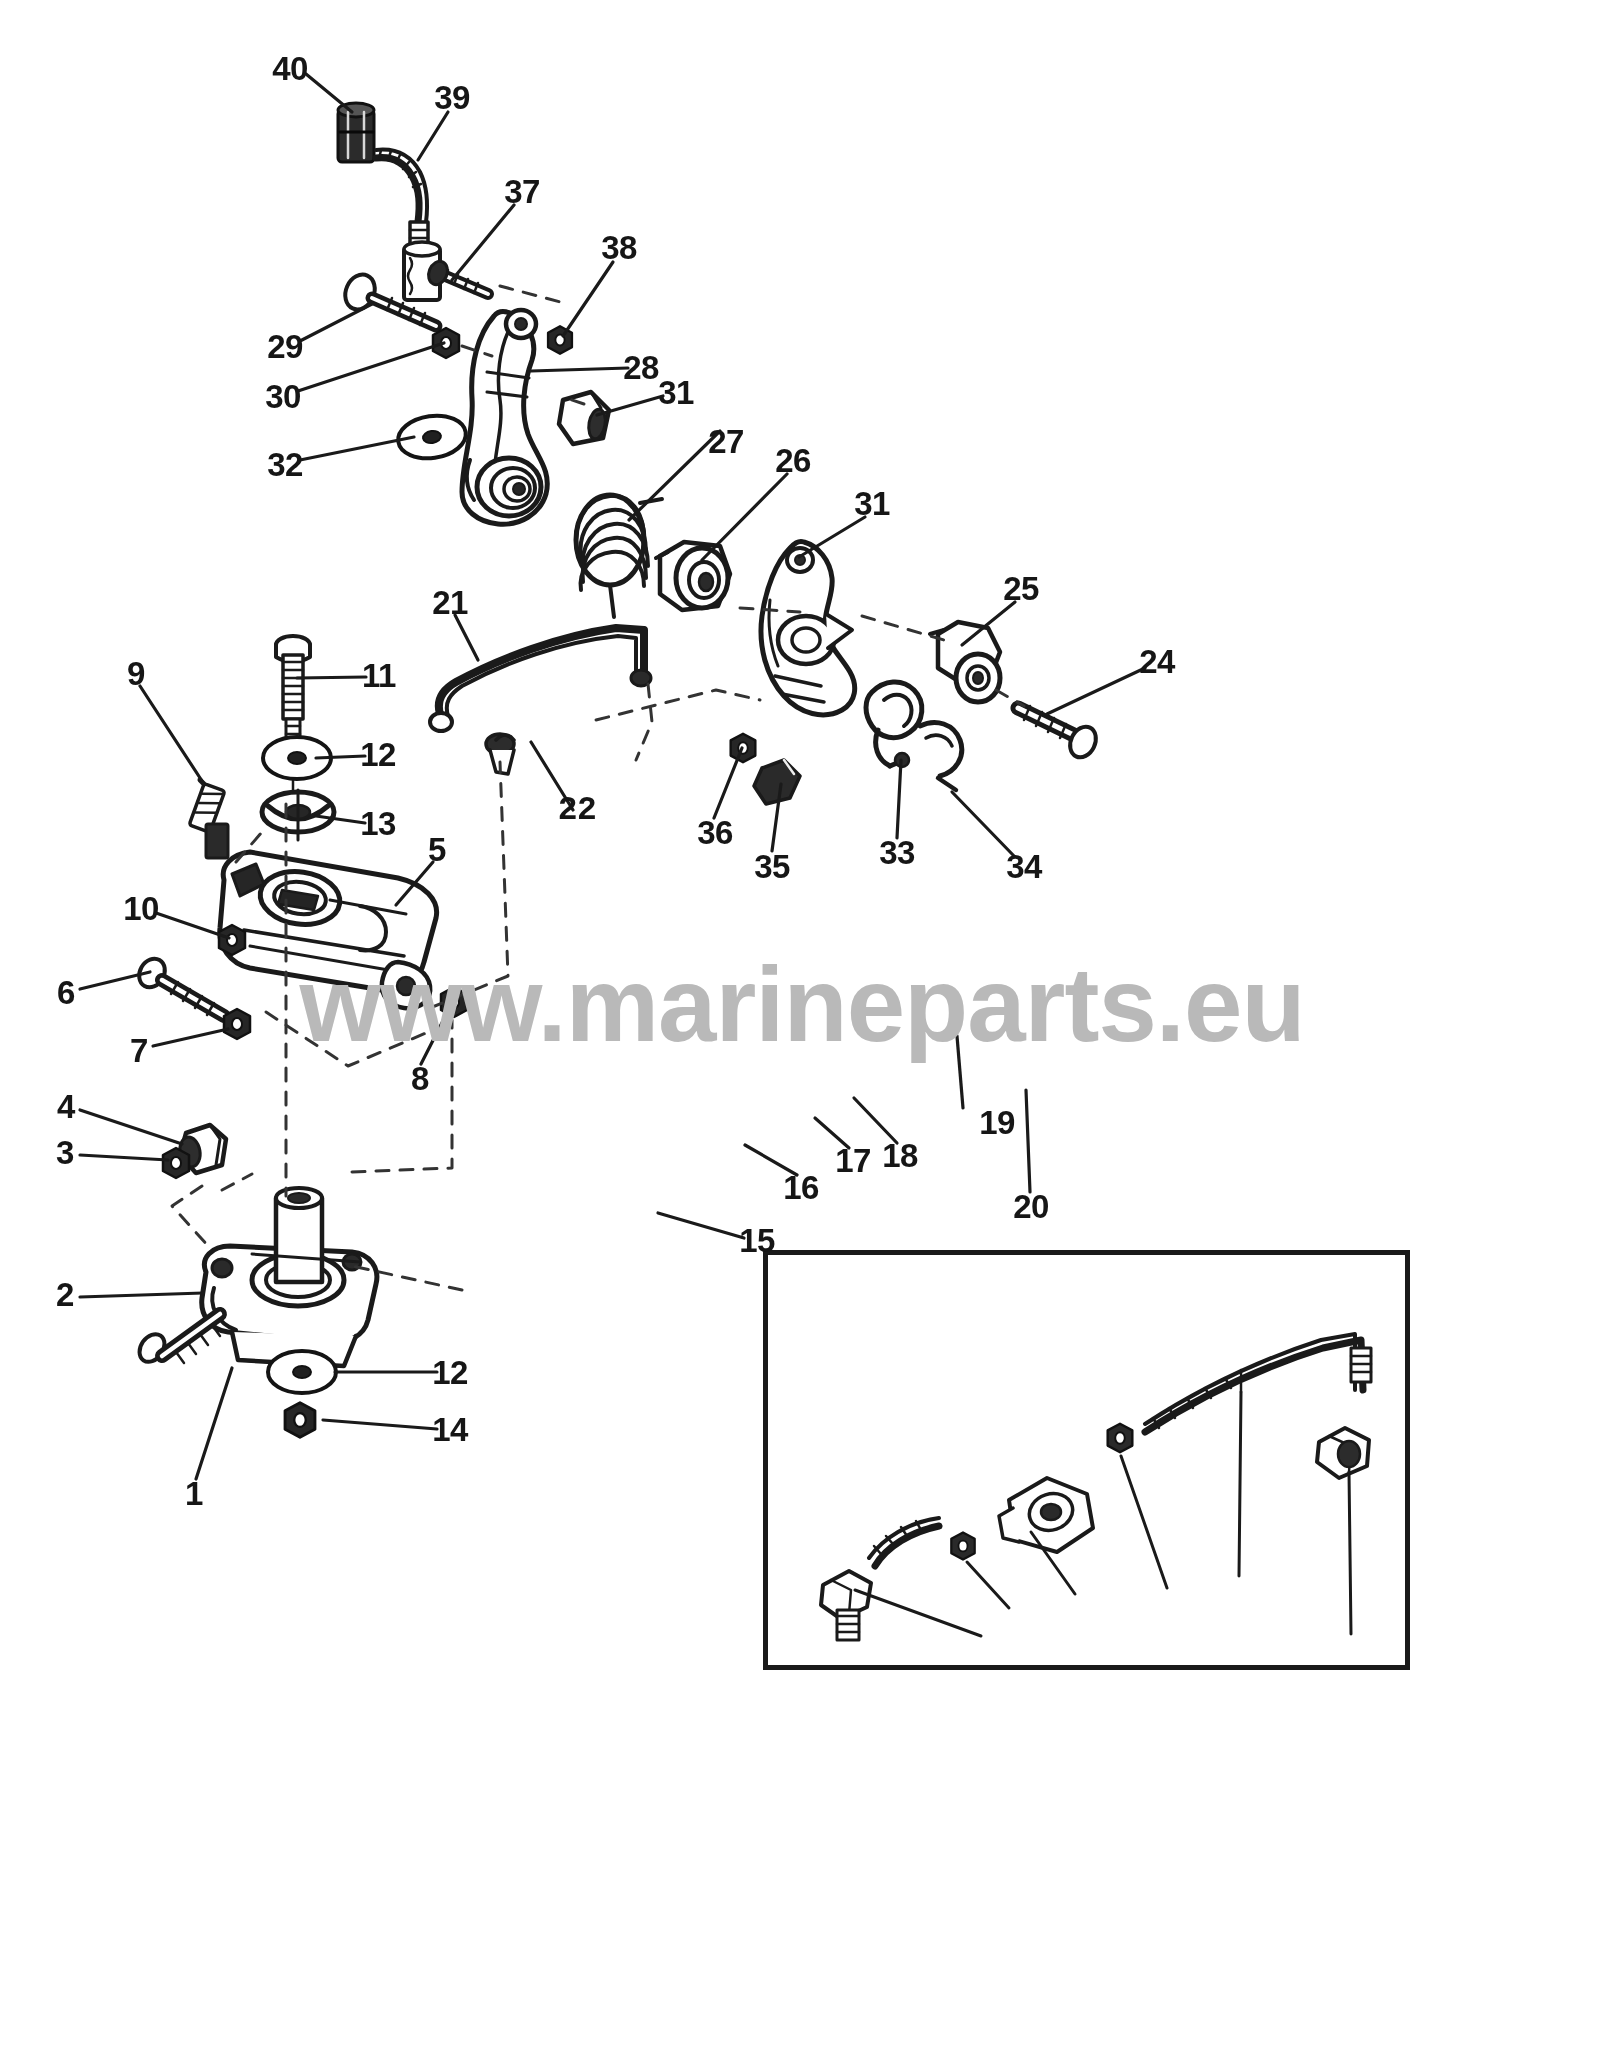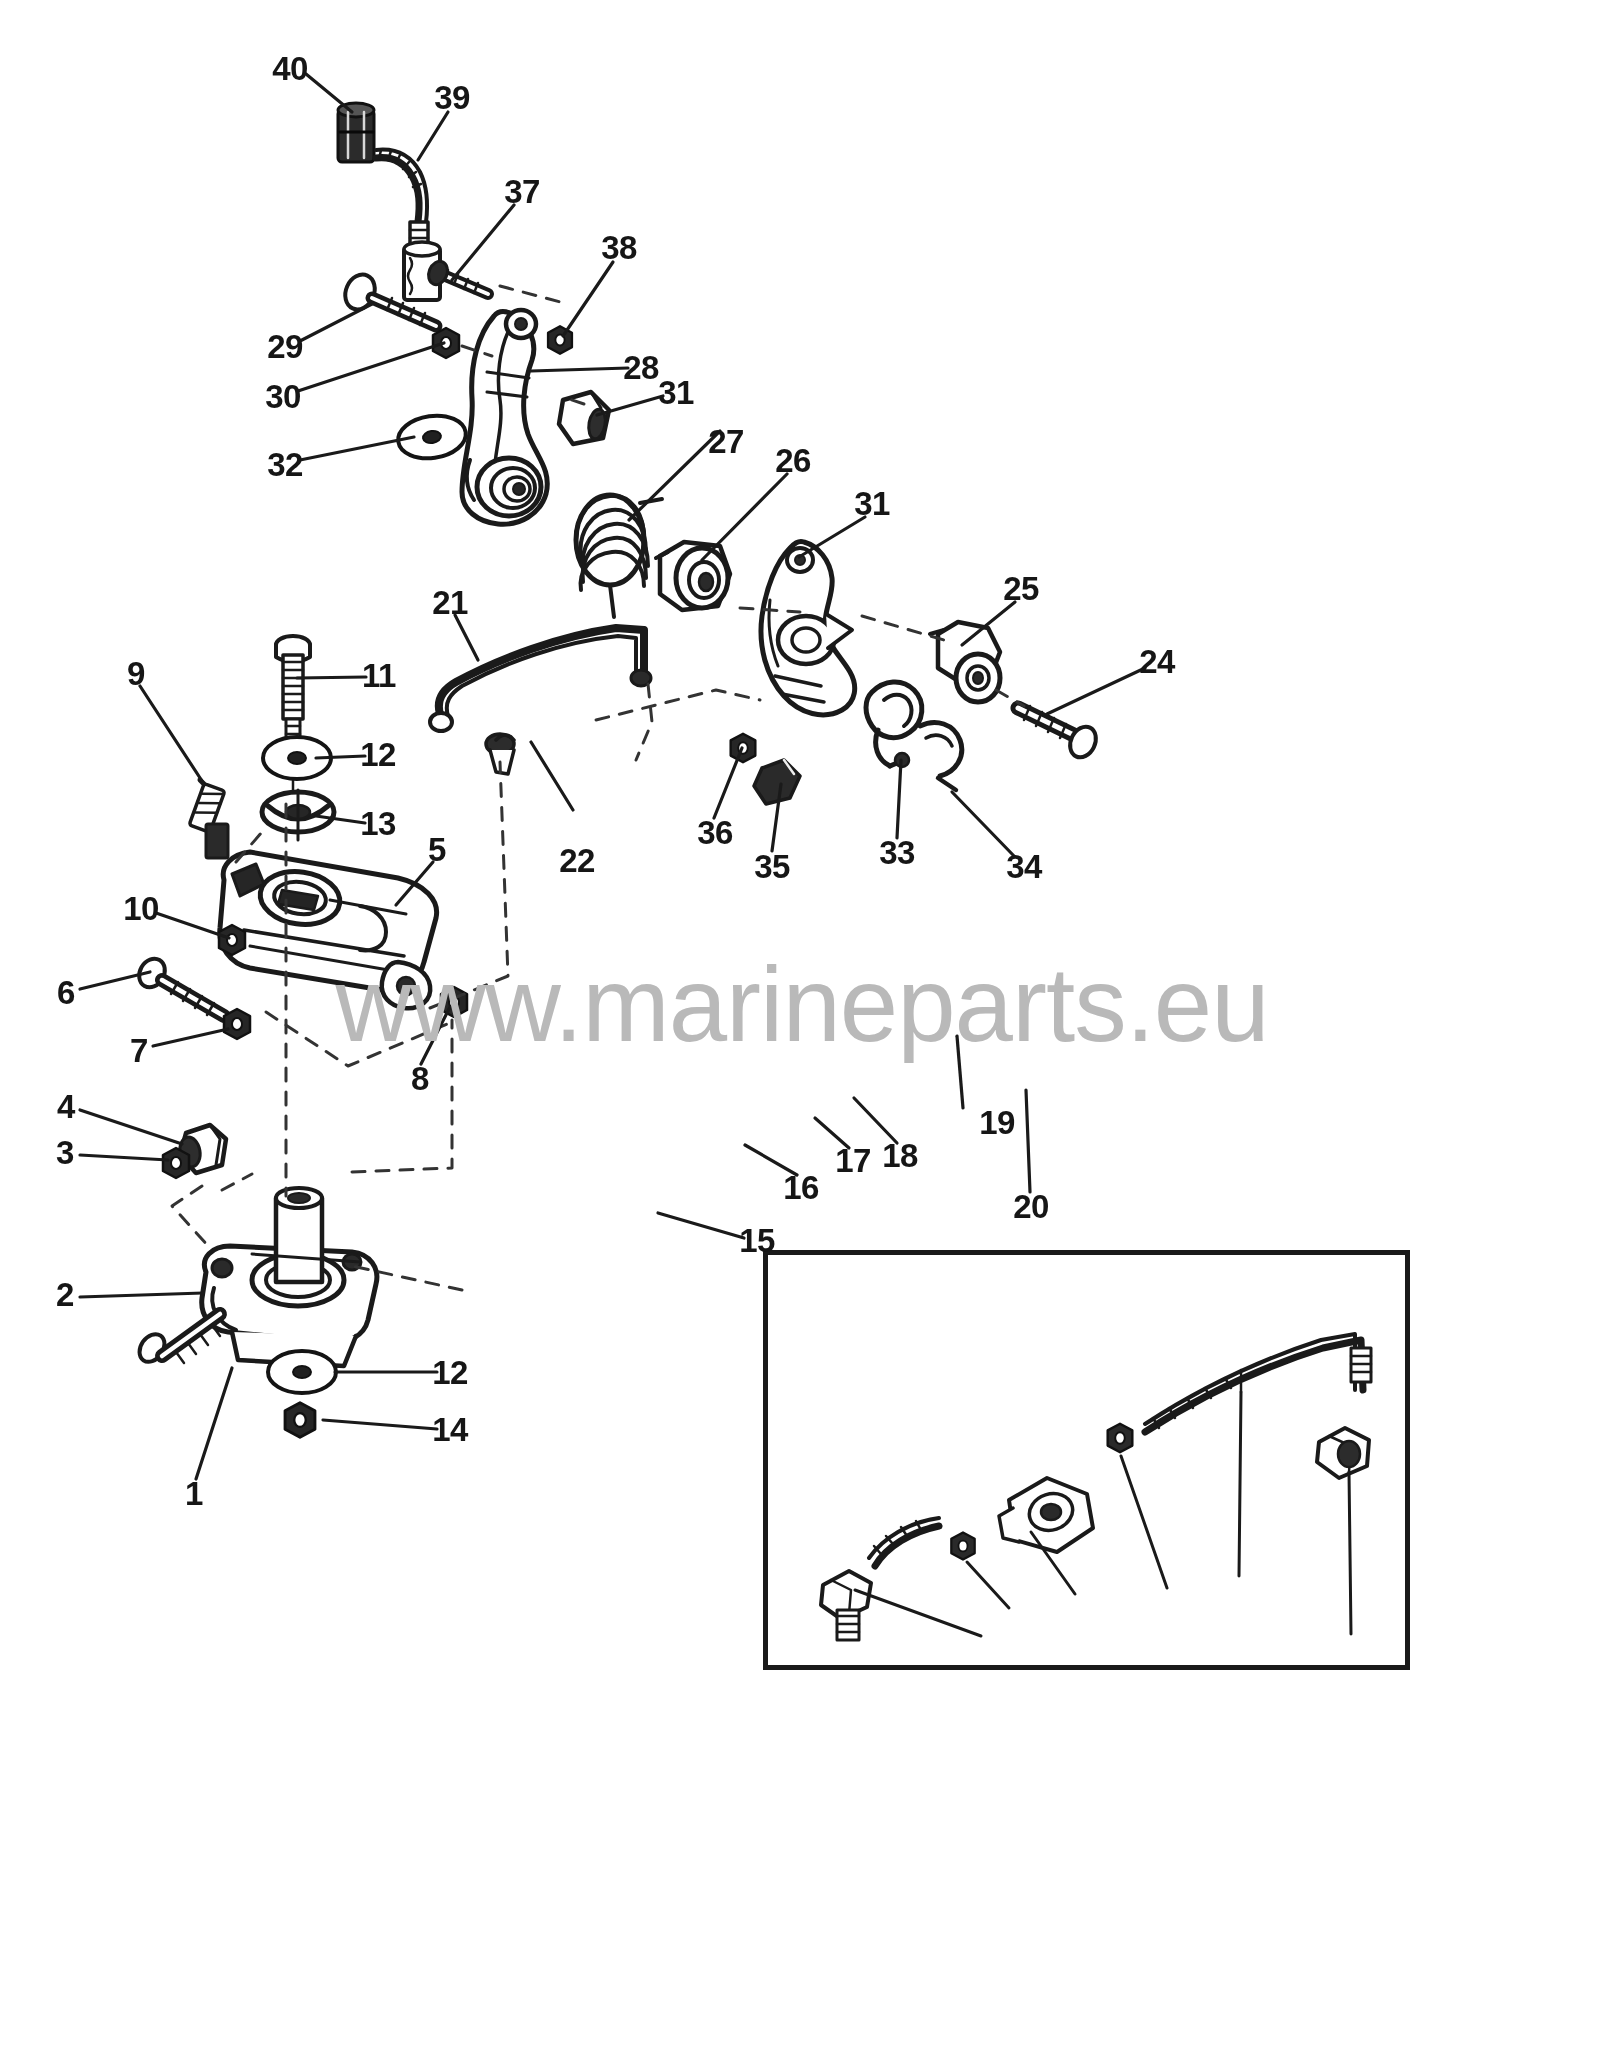--- a/index.html
+++ b/index.html
@@ -4,21 +4,21 @@
 <title>Exploded Parts Diagram</title>
 <style>
   html,body{margin:0;padding:0;background:#ffffff;}
   body{font-family:"Liberation Sans",sans-serif;}
   #page{position:relative;width:1604px;height:2048px;background:#ffffff;overflow:hidden;}
   #canvas{position:absolute;left:0;top:0;width:1604px;height:2048px;}
   .callout{position:absolute;font-family:"Liberation Sans",sans-serif;font-weight:bold;
            font-size:33px;color:#161616;letter-spacing:-0.5px;line-height:1;
            transform:translate(-50%,-50%);white-space:nowrap;}
   #watermark{position:absolute;left:0;top:945px;width:1604px;text-align:center;
-             font-family:"Liberation Sans",sans-serif;font-size:105px;font-weight:400;
+             font-family:"Liberation Sans",sans-serif;font-size:105px;font-weight:700;
              color:#b9b9b9;letter-spacing:-1px;pointer-events:none;}
   #inset-box{position:absolute;left:763px;top:1250px;width:637px;height:410px;
              border:5px solid #1a1a1a;background:transparent;}
 </style>
 </head>
 <body>
 
 <div id="page" style="background: rgb(255, 255, 255);">
 
   <svg id="canvas" viewBox="0 0 1604 2048">
@@ -501,21 +501,21 @@
       <div class="callout" style="left: 726px; top: 441px; text-align: center;">27</div>
       <div class="callout" style="left: 793px; top: 460px;">26</div>
       <div class="callout" style="left: 872px; top: 503px;">31</div>
       <div class="callout" style="left: 1021px; top: 588px;">25</div>
       <div class="callout" style="left: 1157px; top: 661px;">24</div>
       <div class="callout" style="left: 450px; top: 602px;">21</div>
       <div class="callout" style="left: 136px; top: 673px;">9</div>
       <div class="callout" style="left: 379px; top: 675px;">11</div>
       <div class="callout" style="left: 378px; top: 754px;">12</div>
       <div class="callout" style="left: 378px; top: 823px;">13</div>
-      <div class="callout" style="left: 577px; top: 860px;">22</div>
+      <div class="callout" style="left: 577px; top: 810px; font-family: Liberation Mono, monospace;">22</div>
       <div class="callout" style="left: 715px; top: 832px;">36</div>
       <div class="callout" style="left: 772px; top: 866px;">35</div>
       <div class="callout" style="left: 897px; top: 852px;">33</div>
       <div class="callout" style="left: 1024px; top: 866px;">34</div>
       <div class="callout" style="left: 437px; top: 849px;">5</div>
       <div class="callout" style="left: 141px; top: 908px;">10</div>
       <div class="callout" style="left: 66px; top: 992px;">6</div>
       <div class="callout" style="left: 139px; top: 1050px;">7</div>
       <div class="callout" style="left: 420px; top: 1078px;">8</div>
       <div class="callout" style="left: 66px; top: 1106px;">4</div>

